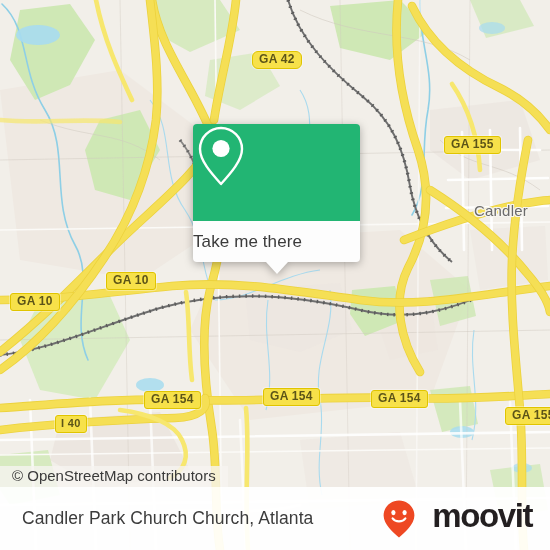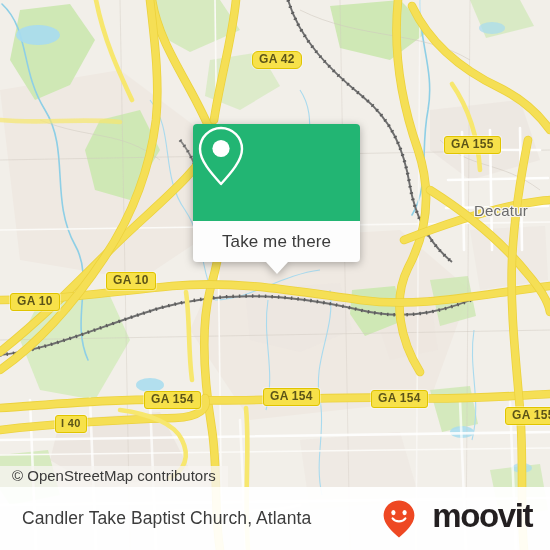--- a/index.html
+++ b/index.html
@@ -48,21 +48,21 @@
     filter:drop-shadow(0 2px 4px rgba(0,0,0,.30));
   }
   .popup-head{
     height:97px;background:#22b573;
     border-radius:4px 4px 0 0;
     display:flex;align-items:center;justify-content:center;
   }
   .popup-body{
     height:41px;background:#fdfdfd;
     border-radius:0 0 4px 4px;
-    display:flex;align-items:center;justify-content:center;
+    display:flex;align-items:center;justify-content:flex-start;
   }
   .popup-body .label{
     color:#3b3b3b;font-size:17px;letter-spacing:.1px;line-height:17px;
   }
   .popup-tail{
     position:absolute;left:50%;top:138px;margin-left:-11px;
     width:0;height:0;
     border-left:11px solid transparent;
     border-right:11px solid transparent;
     border-top:12px solid #fdfdfd;
@@ -237,21 +237,21 @@
         <path class="hw" d="M528 140 C 520 180, 514 220, 512 260 C 510 310, 516 360, 520 410 C 524 460, 520 510, 524 550"></path>
 
         <path class="hws" d="M186 292 C 190 320, 188 350, 192 380"></path>
         <path class="hws" d="M96 0 C 104 40, 118 70, 132 100"></path>
         <path class="hws" d="M452 84 C 470 110, 478 140, 480 170"></path>
         <path class="hws" d="M246 408 C 250 450, 244 490, 248 550"></path>
         <path class="hws" d="M0 120 C 40 124, 80 118, 120 122" opacity=".7"></path>
       </g>
     </svg>
 
-    <div class="citylabel" style="left:474px;top:202px;">Decatur</div>
+    <div class="citylabel" style="left:474px;top:202px;">Candler</div>
 
     <div class="shield" style="left:252px;top:51px;border-radius:6px;">GA 42</div>
     <div class="shield" style="left:444px;top:136px;">GA 155</div>
     <div class="shield" style="left:106px;top:272px;">GA 10</div>
     <div class="shield" style="left:10px;top:293px;">GA 10</div>
     <div class="shield" style="left:144px;top:391px;">GA 154</div>
     <div class="shield" style="left:263px;top:388px;">GA 154</div>
     <div class="shield" style="left:371px;top:390px;">GA 154</div>
     <div class="shield small" style="left:55px;top:415px;">I 40</div>
     <div class="shield" style="left:505px;top:407px;">GA 155</div>
@@ -266,21 +266,21 @@
       <div class="popup-body">
         <span class="label">Take me there</span>
       </div>
       <div class="popup-tail"></div>
     </div>
 
     <div class="attrib">© OpenStreetMap contributors</div>
   </div>
 
   <div class="footer">
-    <div class="footer-title">Candler Take Baptist Church, Atlanta</div>
+    <div class="footer-title">Candler Park Church Church, Atlanta</div>
     <div class="brand">
       <svg width="34" height="40" viewBox="0 0 34 40">
         <path d="M17 1.5 C 8.4 1.5, 1.6 8.2, 1.6 16.6 C 1.6 25.5, 11.4 33.6, 17 38.5 C 22.6 33.6, 32.4 25.5, 32.4 16.6 C 32.4 8.2, 25.6 1.5, 17 1.5 Z" fill="#ee4823"></path>
         <ellipse cx="11.4" cy="13.6" rx="2.1" ry="2.6" fill="#ffffff"></ellipse>
         <ellipse cx="22.6" cy="13.6" rx="2.1" ry="2.6" fill="#ffffff"></ellipse>
         <path d="M10.6 19.4 C 13.4 23.4, 20.6 23.4, 23.4 19.4" fill="none" stroke="#ffffff" stroke-width="2.1" stroke-linecap="round"></path>
       </svg>
       <span class="brand-word">moovit</span>
     </div>
   </div>

